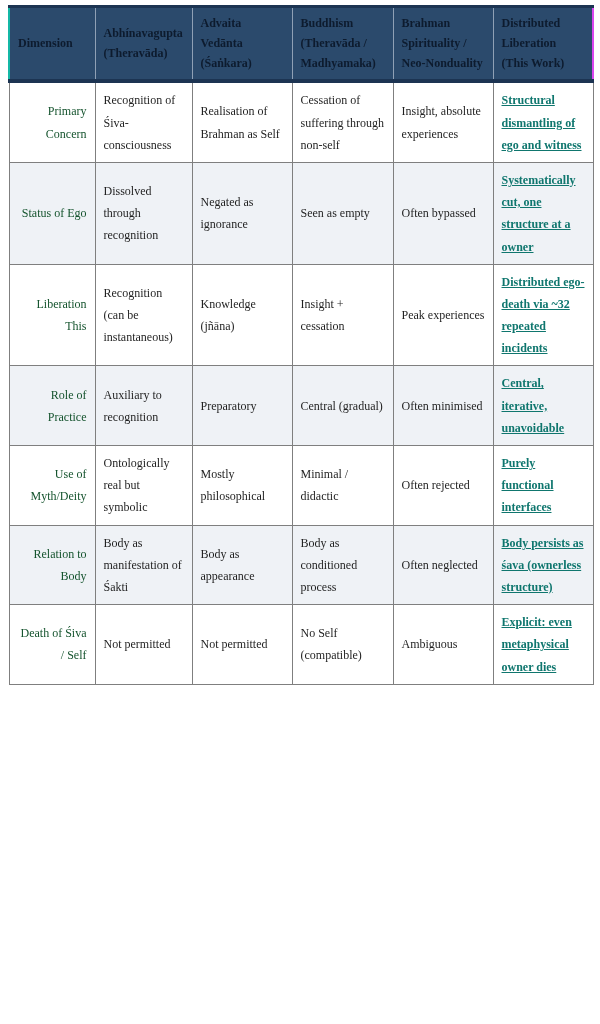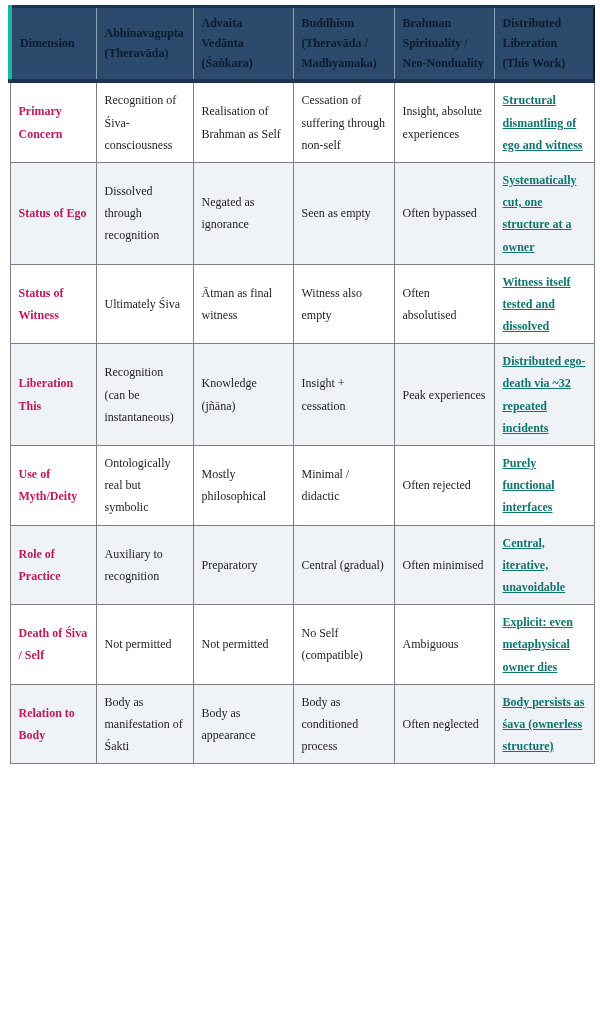--- a/index.html
+++ b/index.html
@@ -28,25 +28,26 @@
   .cmp thead th {
     background:#2b4a6c;
     color:#0d1b2e;
     font-weight:bold;
     line-height:1.65;
     border:1px solid #8fa0b5;
     border-top:3px solid #1c3452;
     border-bottom:4px solid #1c3452;
     word-break:break-word;
   }
-  .cmp thead th:first-child { border-left:4px solid #14b8a6; }
-  .cmp thead th:last-child  { border-right:2px solid #0f172a; }
+  .cmp thead th:first-child { border-left:2px solid #14b8a6; }
+  .cmp thead th:last-child  { border-right:2px solid #d946ef; }
   .cmp tbody th {
-    font-weight:bold;
-    color:#be185d;
+    font-weight:normal;
+    color:#14532d;
+    text-align:right;
   }
   .cmp tbody td.emph {
     font-weight:bold;
     color:#0f766e;
     text-decoration:underline;
   }
   .cmp tbody tr:nth-child(even) { background:#eff2f6; }
   .cmp tbody tr:nth-child(odd)  { background:#ffffff; }
 </style>
 </head>
@@ -83,62 +84,54 @@
       </tr>
       <tr>
         <th>Status of Ego</th>
         <td>Dissolved through recognition</td>
         <td>Negated as ignorance</td>
         <td>Seen as empty</td>
         <td>Often bypassed</td>
         <td class="emph">Systematically cut, one structure at a owner</td>
       </tr>
       <tr>
-        <th>Status of Witness</th>
-        <td>Ultimately Śiva</td>
-        <td>Ātman as final witness</td>
-        <td>Witness also empty</td>
-        <td>Often absolutised</td>
-        <td class="emph">Witness itself tested and dissolved</td>
-      </tr>
-      <tr>
         <th>Liberation This</th>
         <td>Recognition (can be instantaneous)</td>
         <td>Knowledge (jñāna)</td>
         <td>Insight + cessation</td>
         <td>Peak experiences</td>
         <td class="emph">Distributed ego-death via ~32 repeated incidents</td>
+      </tr>
+      <tr>
+        <th>Role of Practice</th>
+        <td>Auxiliary to recognition</td>
+        <td>Preparatory</td>
+        <td>Central (gradual)</td>
+        <td>Often minimised</td>
+        <td class="emph">Central, iterative, unavoidable</td>
       </tr>
       <tr>
         <th>Use of Myth/Deity</th>
         <td>Ontologically real but symbolic</td>
         <td>Mostly philosophical</td>
         <td>Minimal / didactic</td>
         <td>Often rejected</td>
         <td class="emph">Purely functional interfaces</td>
       </tr>
       <tr>
-        <th>Role of Practice</th>
-        <td>Auxiliary to recognition</td>
-        <td>Preparatory</td>
-        <td>Central (gradual)</td>
-        <td>Often minimised</td>
-        <td class="emph">Central, iterative, unavoidable</td>
+        <th>Relation to Body</th>
+        <td>Body as manifestation of Śakti</td>
+        <td>Body as appearance</td>
+        <td>Body as conditioned process</td>
+        <td>Often neglected</td>
+        <td class="emph">Body persists as śava (ownerless structure)</td>
       </tr>
       <tr>
         <th>Death of Śiva / Self</th>
         <td>Not permitted</td>
         <td>Not permitted</td>
         <td>No Self (compatible)</td>
         <td>Ambiguous</td>
         <td class="emph">Explicit: even metaphysical owner dies</td>
       </tr>
-      <tr>
-        <th>Relation to Body</th>
-        <td>Body as manifestation of Śakti</td>
-        <td>Body as appearance</td>
-        <td>Body as conditioned process</td>
-        <td>Often neglected</td>
-        <td class="emph">Body persists as śava (ownerless structure)</td>
-      </tr>
     </tbody>
   </table>
 </div>
 
 </body></html>

